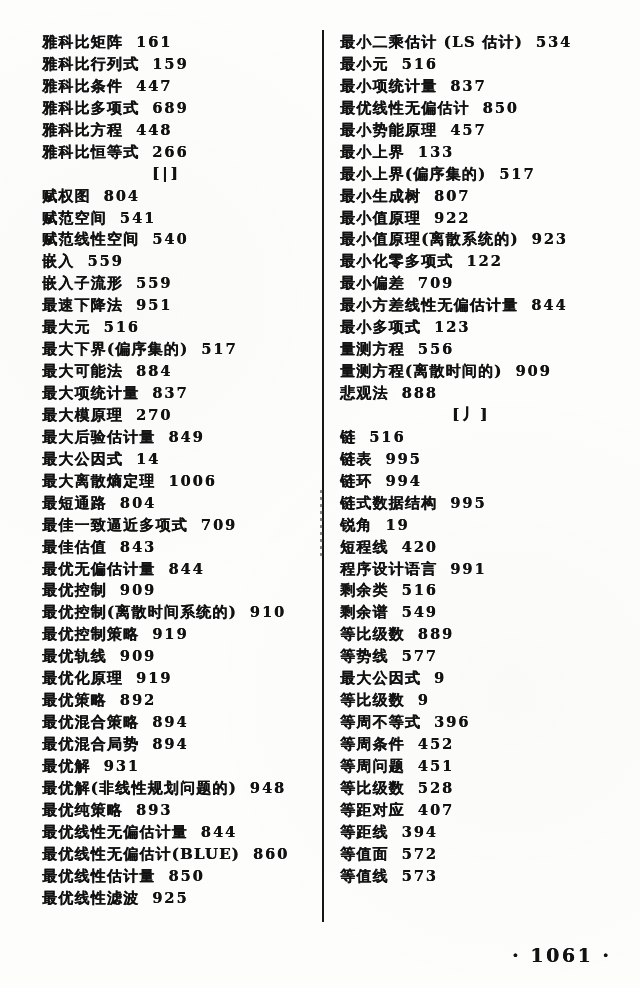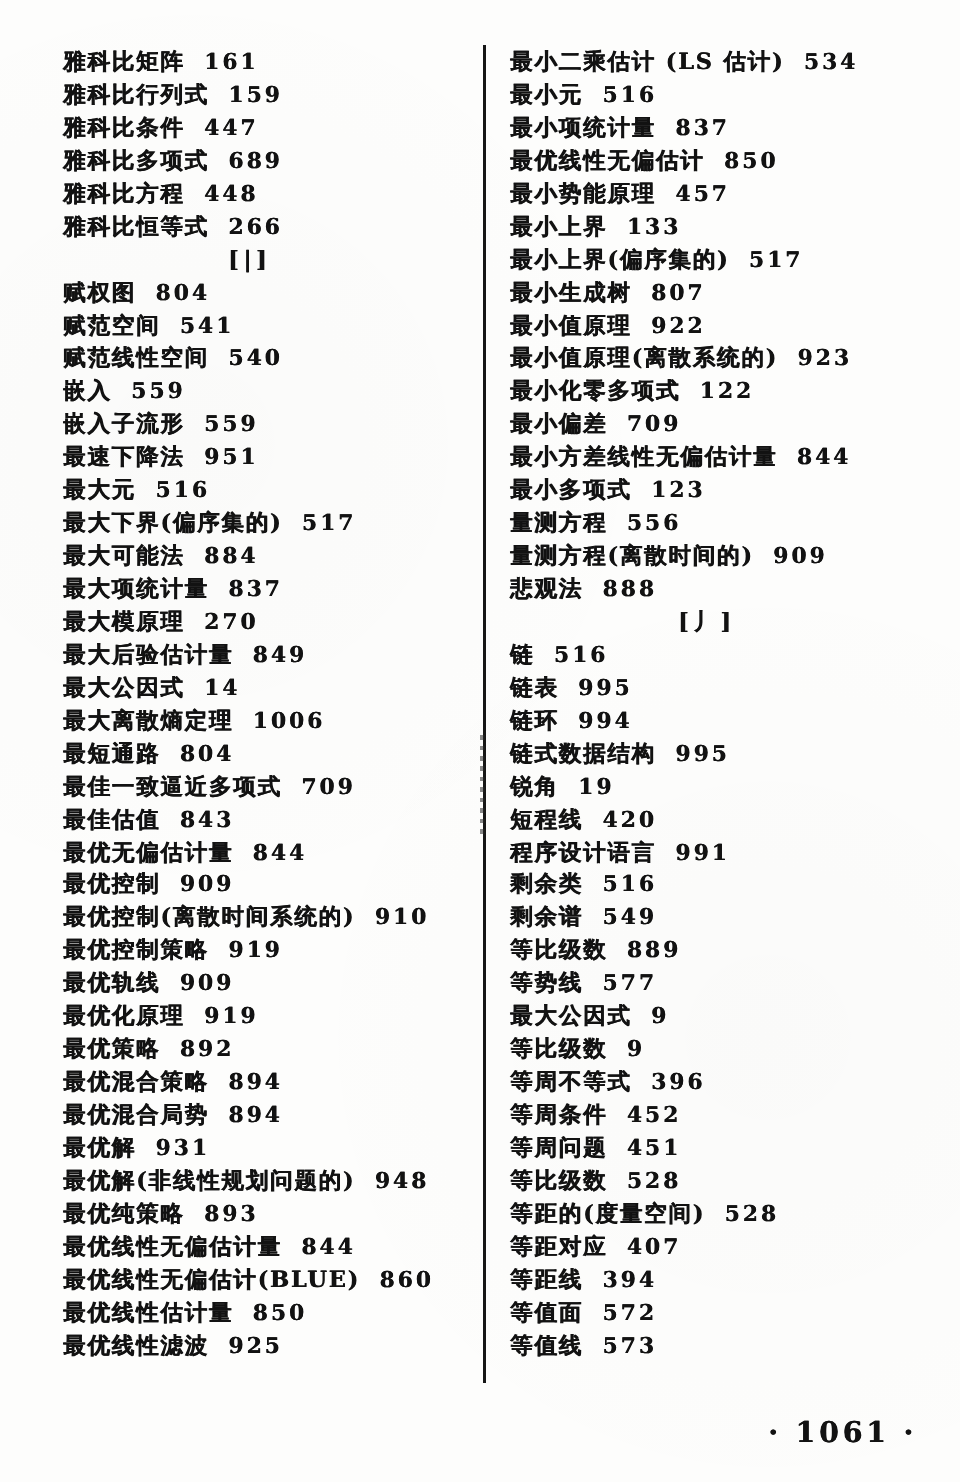--- a/index.html
+++ b/index.html
@@ -227,21 +227,20 @@
   <div class="row"><span class="term">等比级数</span><span class="pageno">9</span></div>
 
   <div class="row"><span class="term">等周不等式</span><span class="pageno">396</span></div>
 
   <div class="row"><span class="term">等周条件</span><span class="pageno">452</span></div>
 
   <div class="row"><span class="term">等周问题</span><span class="pageno">451</span></div>
 
   <div class="row"><span class="term">等比级数</span><span class="pageno">528</span></div>
 
-  <div class="row"><span class="term">等距的(度量空间)</span><span class="pageno">528</span></div>
 
   <div class="row"><span class="term">等距对应</span><span class="pageno">407</span></div>
 
   <div class="row"><span class="term">等距线</span><span class="pageno">394</span></div>
 
   <div class="row"><span class="term">等值面</span><span class="pageno">572</span></div>
 
   <div class="row"><span class="term">等值线</span><span class="pageno">573</span></div>
 </div>
 

